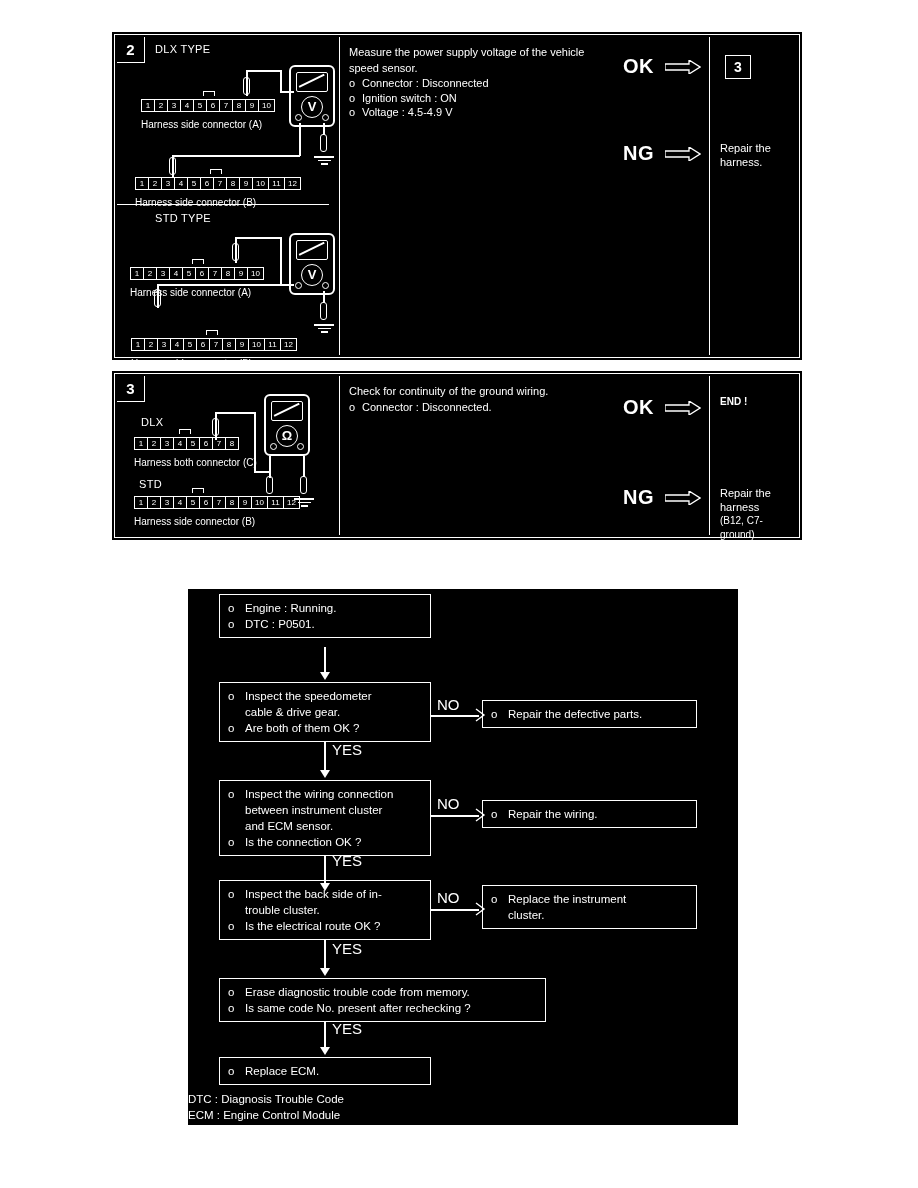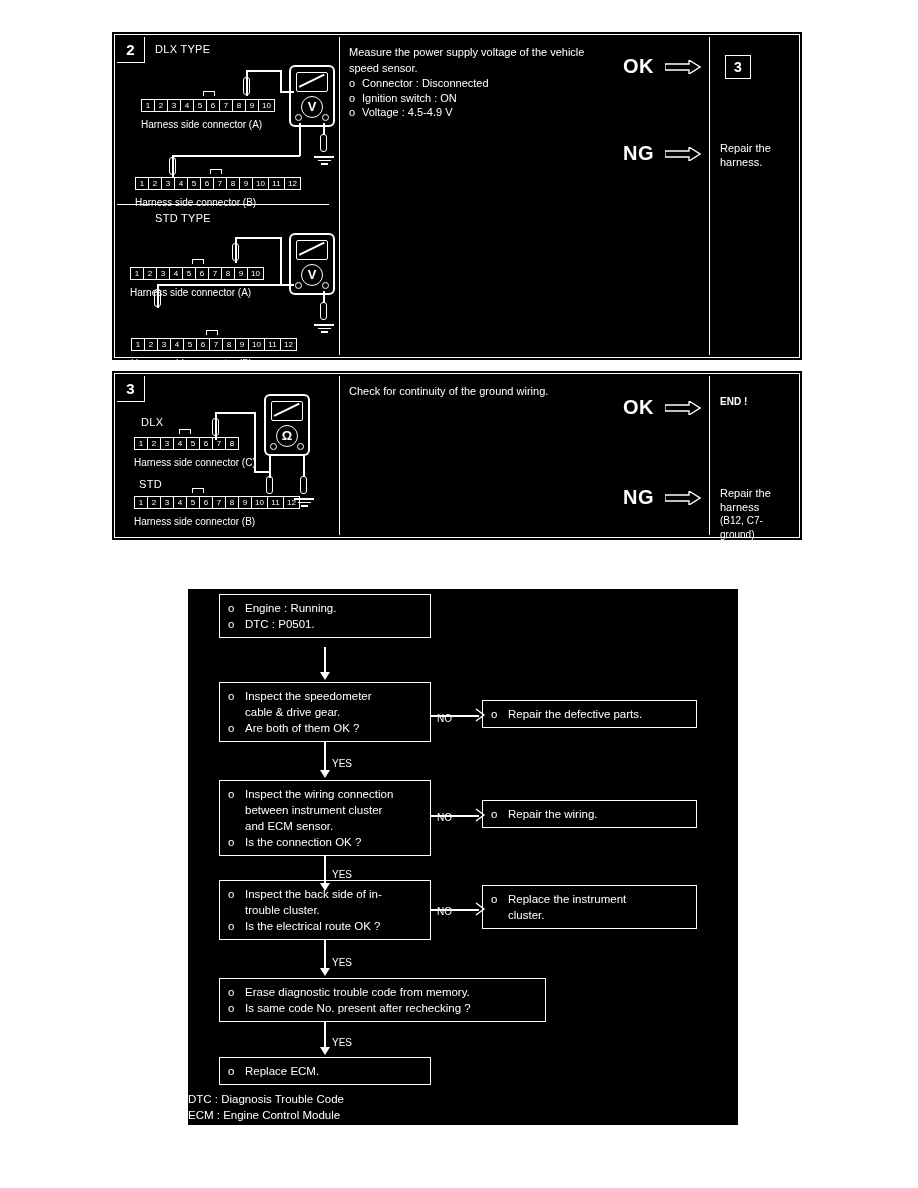--- a/index.html
+++ b/index.html
@@ -124,21 +124,21 @@
     line-height: 16px;
     padding: 5px 6px 5px 8px;
   }
   .fbox .li { display: flex; }
   .fbox .li .bul { width: 17px; flex: none; }
   .fbox .li .tx { flex: 1; }
   .fline { position: absolute; background: #fff; }
   .fline.v { width: 1.5px; } .fline.h { height: 1.5px; }
   .farrow { position: absolute; width: 0; height: 0; }
   .farrow.down { border-left: 5px solid transparent; border-right: 5px solid transparent; border-top: 8px solid #fff; }
-  .flabel { position: absolute; font-size: 10px; color: #fff; margin-top: 17px; }
+  .flabel { position: absolute; font-size: 15px; color: #fff; }
   .flegend { position: absolute; font-size: 11.5px; line-height: 16px; color: #fff; }
 </style>
 </head>
 <body>
 
 <div class="page">
 
   <div class="panel" style="left:112px; top:32px; width:690px; height:328px;">
     <div class="panel-inner">
 
@@ -355,21 +355,21 @@
           <div class="conn-tab" style="left:45px;"></div>
           <div class="pin">1</div>
           <div class="pin">2</div>
           <div class="pin">3</div>
           <div class="pin">4</div>
           <div class="pin">5</div>
           <div class="pin">6</div>
           <div class="pin">7</div>
           <div class="pin">8</div>
         </div>
-        <div class="conn-caption">Harness side connector (C)</div>
+        <div class="conn-caption">Harness both connector (C)</div>
       </div>
 
       <div class="type-label" style="left:22px; top:102px;">STD</div>
 
       <div class="connector" style="left:17px; top:120px;">
         <div class="conn-row">
           <div class="conn-body"></div>
           <div class="conn-tab" style="left:58px;"></div>
           <div class="pin">1</div>
           <div class="pin">2</div>
@@ -382,20 +382,23 @@
           <div class="pin">9</div>
           <div class="pin w2">10</div>
           <div class="pin w2">11</div>
           <div class="pin w2">12</div>
         </div>
         <div class="conn-caption">Harness side connector (B)</div>
       </div>
 
       <div class="desc" style="left:232px; top:8px; width:330px;">
         <div class="title">Check for continuity of the ground wiring.</div>
+        <ul>
+          <li><span class="bul">o</span><span>Connector : Disconnected.</span></li>
+        </ul>
       </div>
 
       <div class="verdict" style="left:506px; top:20px;">OK</div>
       <svg class="arrow" style="left:548px; top:25px;" viewBox="0 0 36 14">
         <polygon points="0,4 24,4 24,0 35,7 24,14 24,10 0,10" fill="none" stroke="#fff" stroke-width="1.3"></polygon>
       </svg>
       <div class="result-end" style="left:603px; top:20px;">END !</div>
 
       <div class="verdict" style="left:506px; top:110px;">NG</div>
       <svg class="arrow" style="left:548px; top:115px;" viewBox="0 0 36 14">

